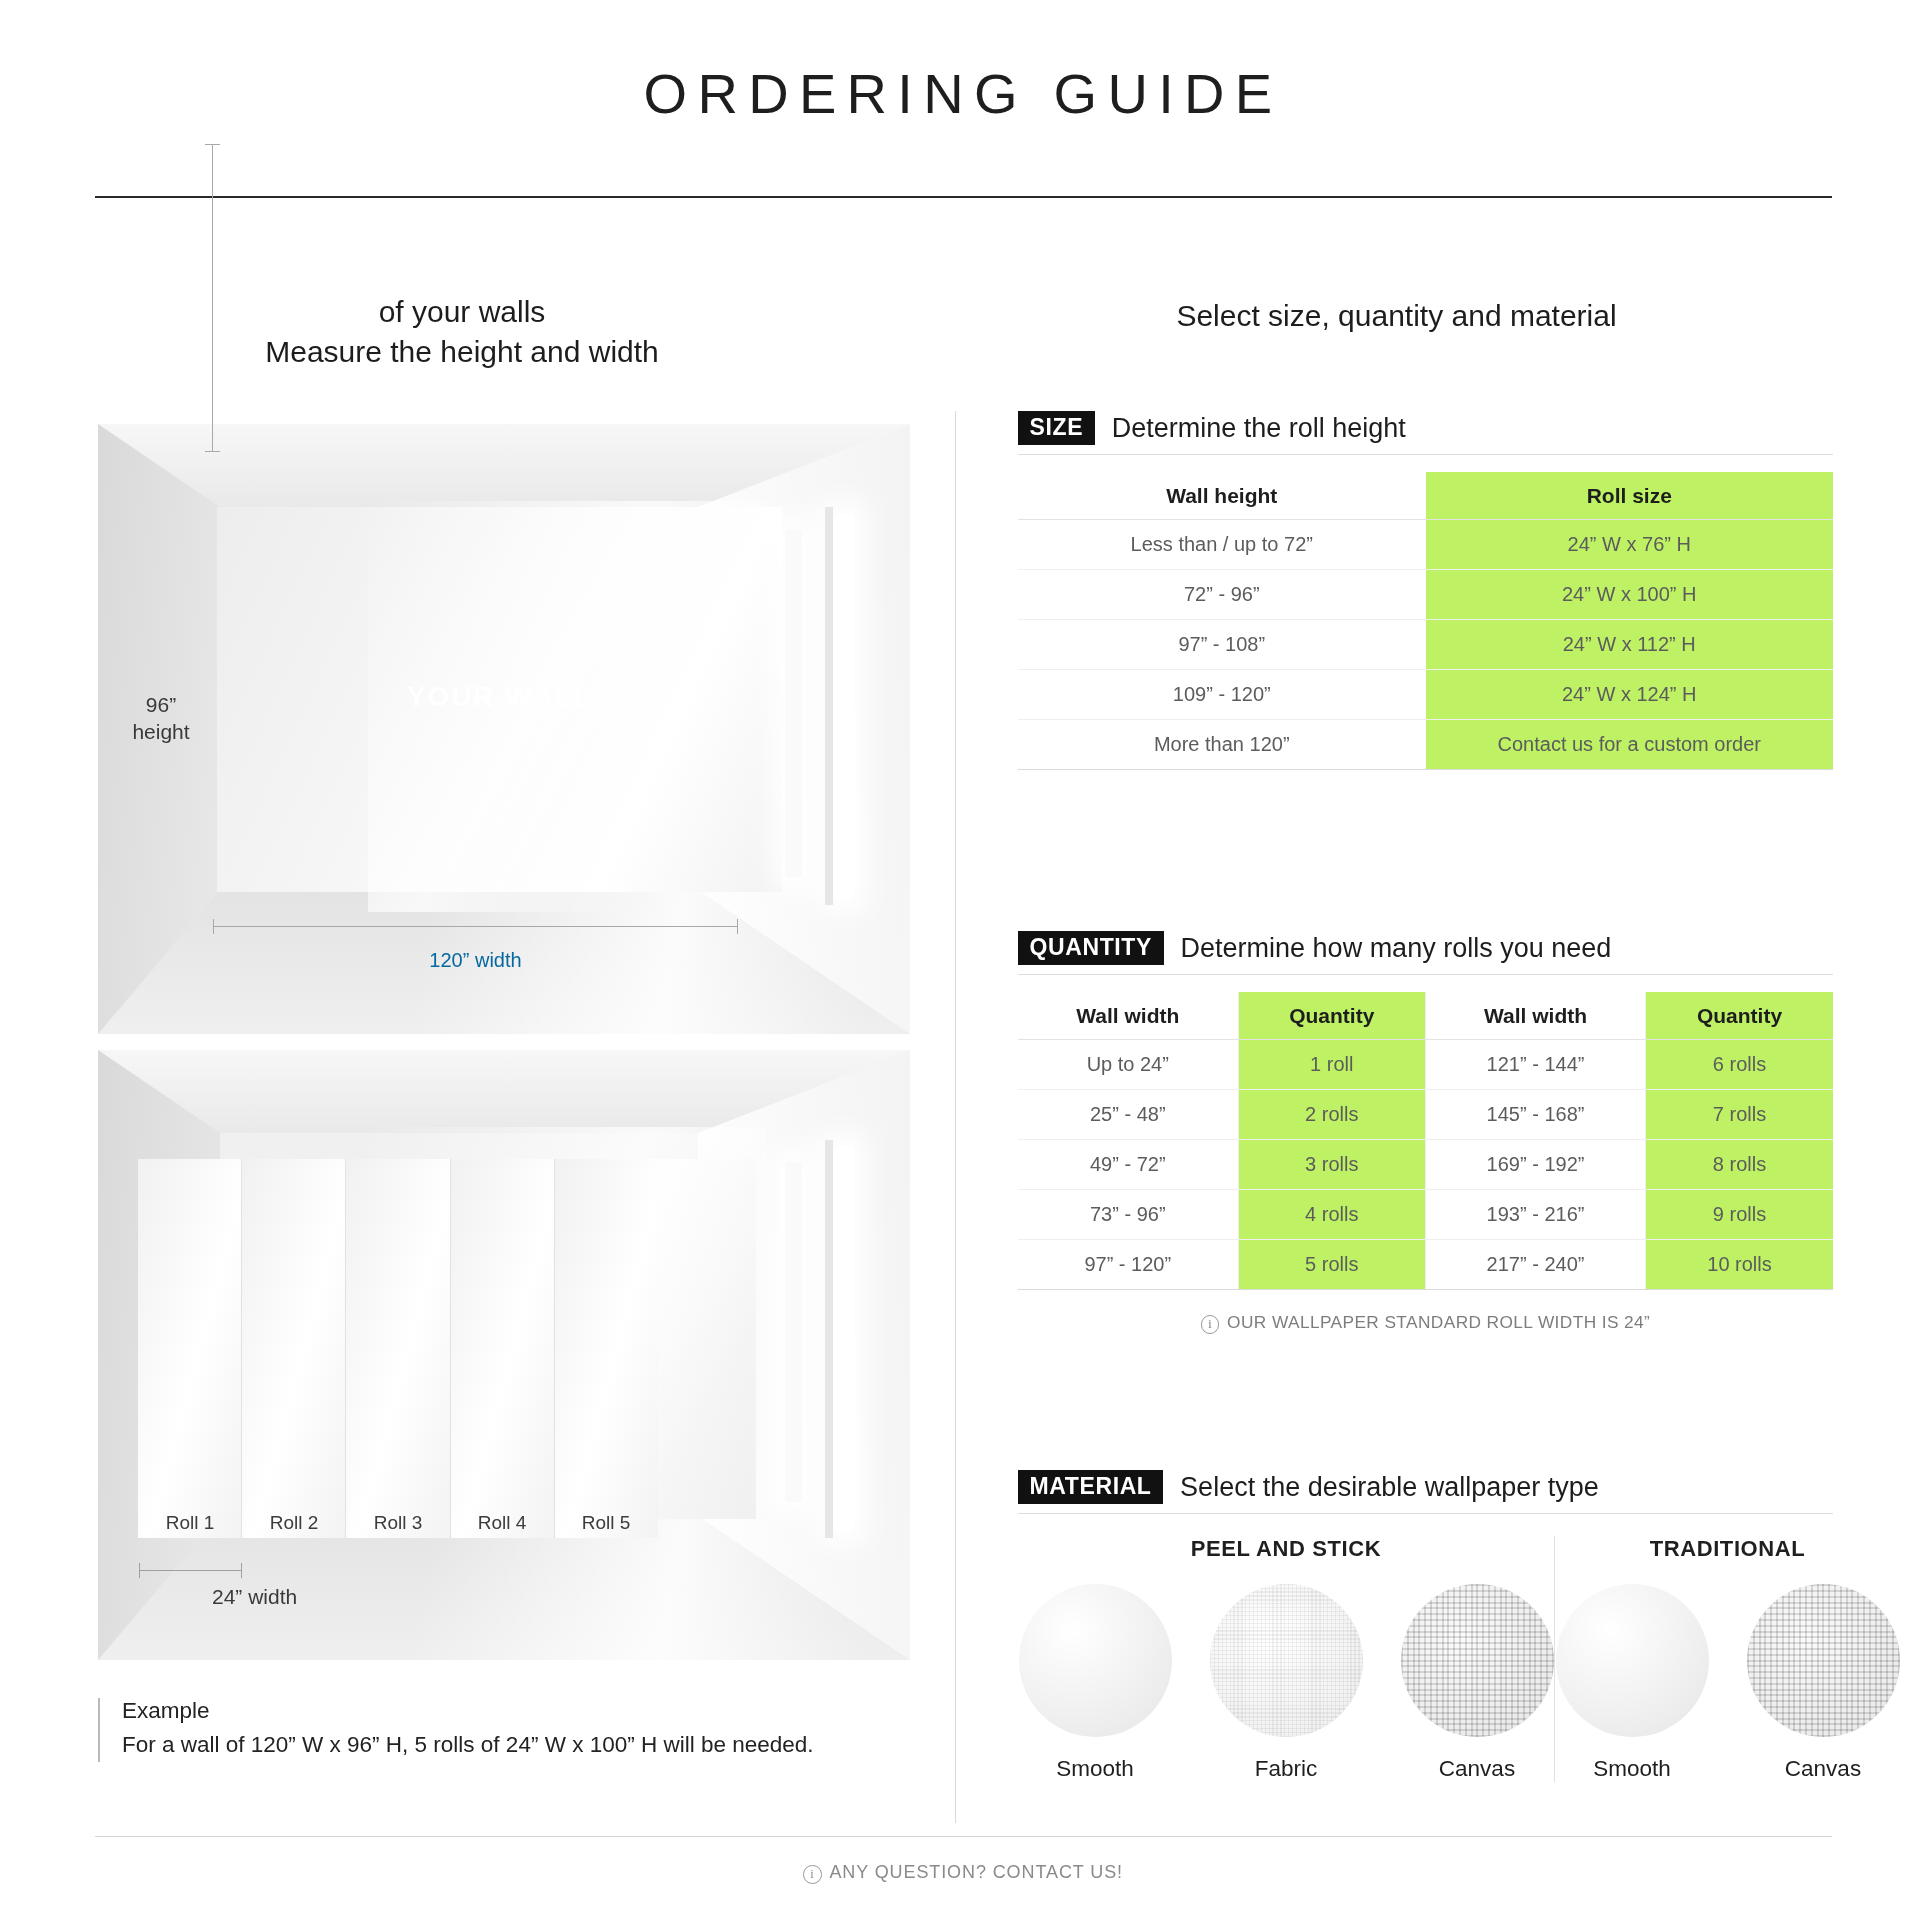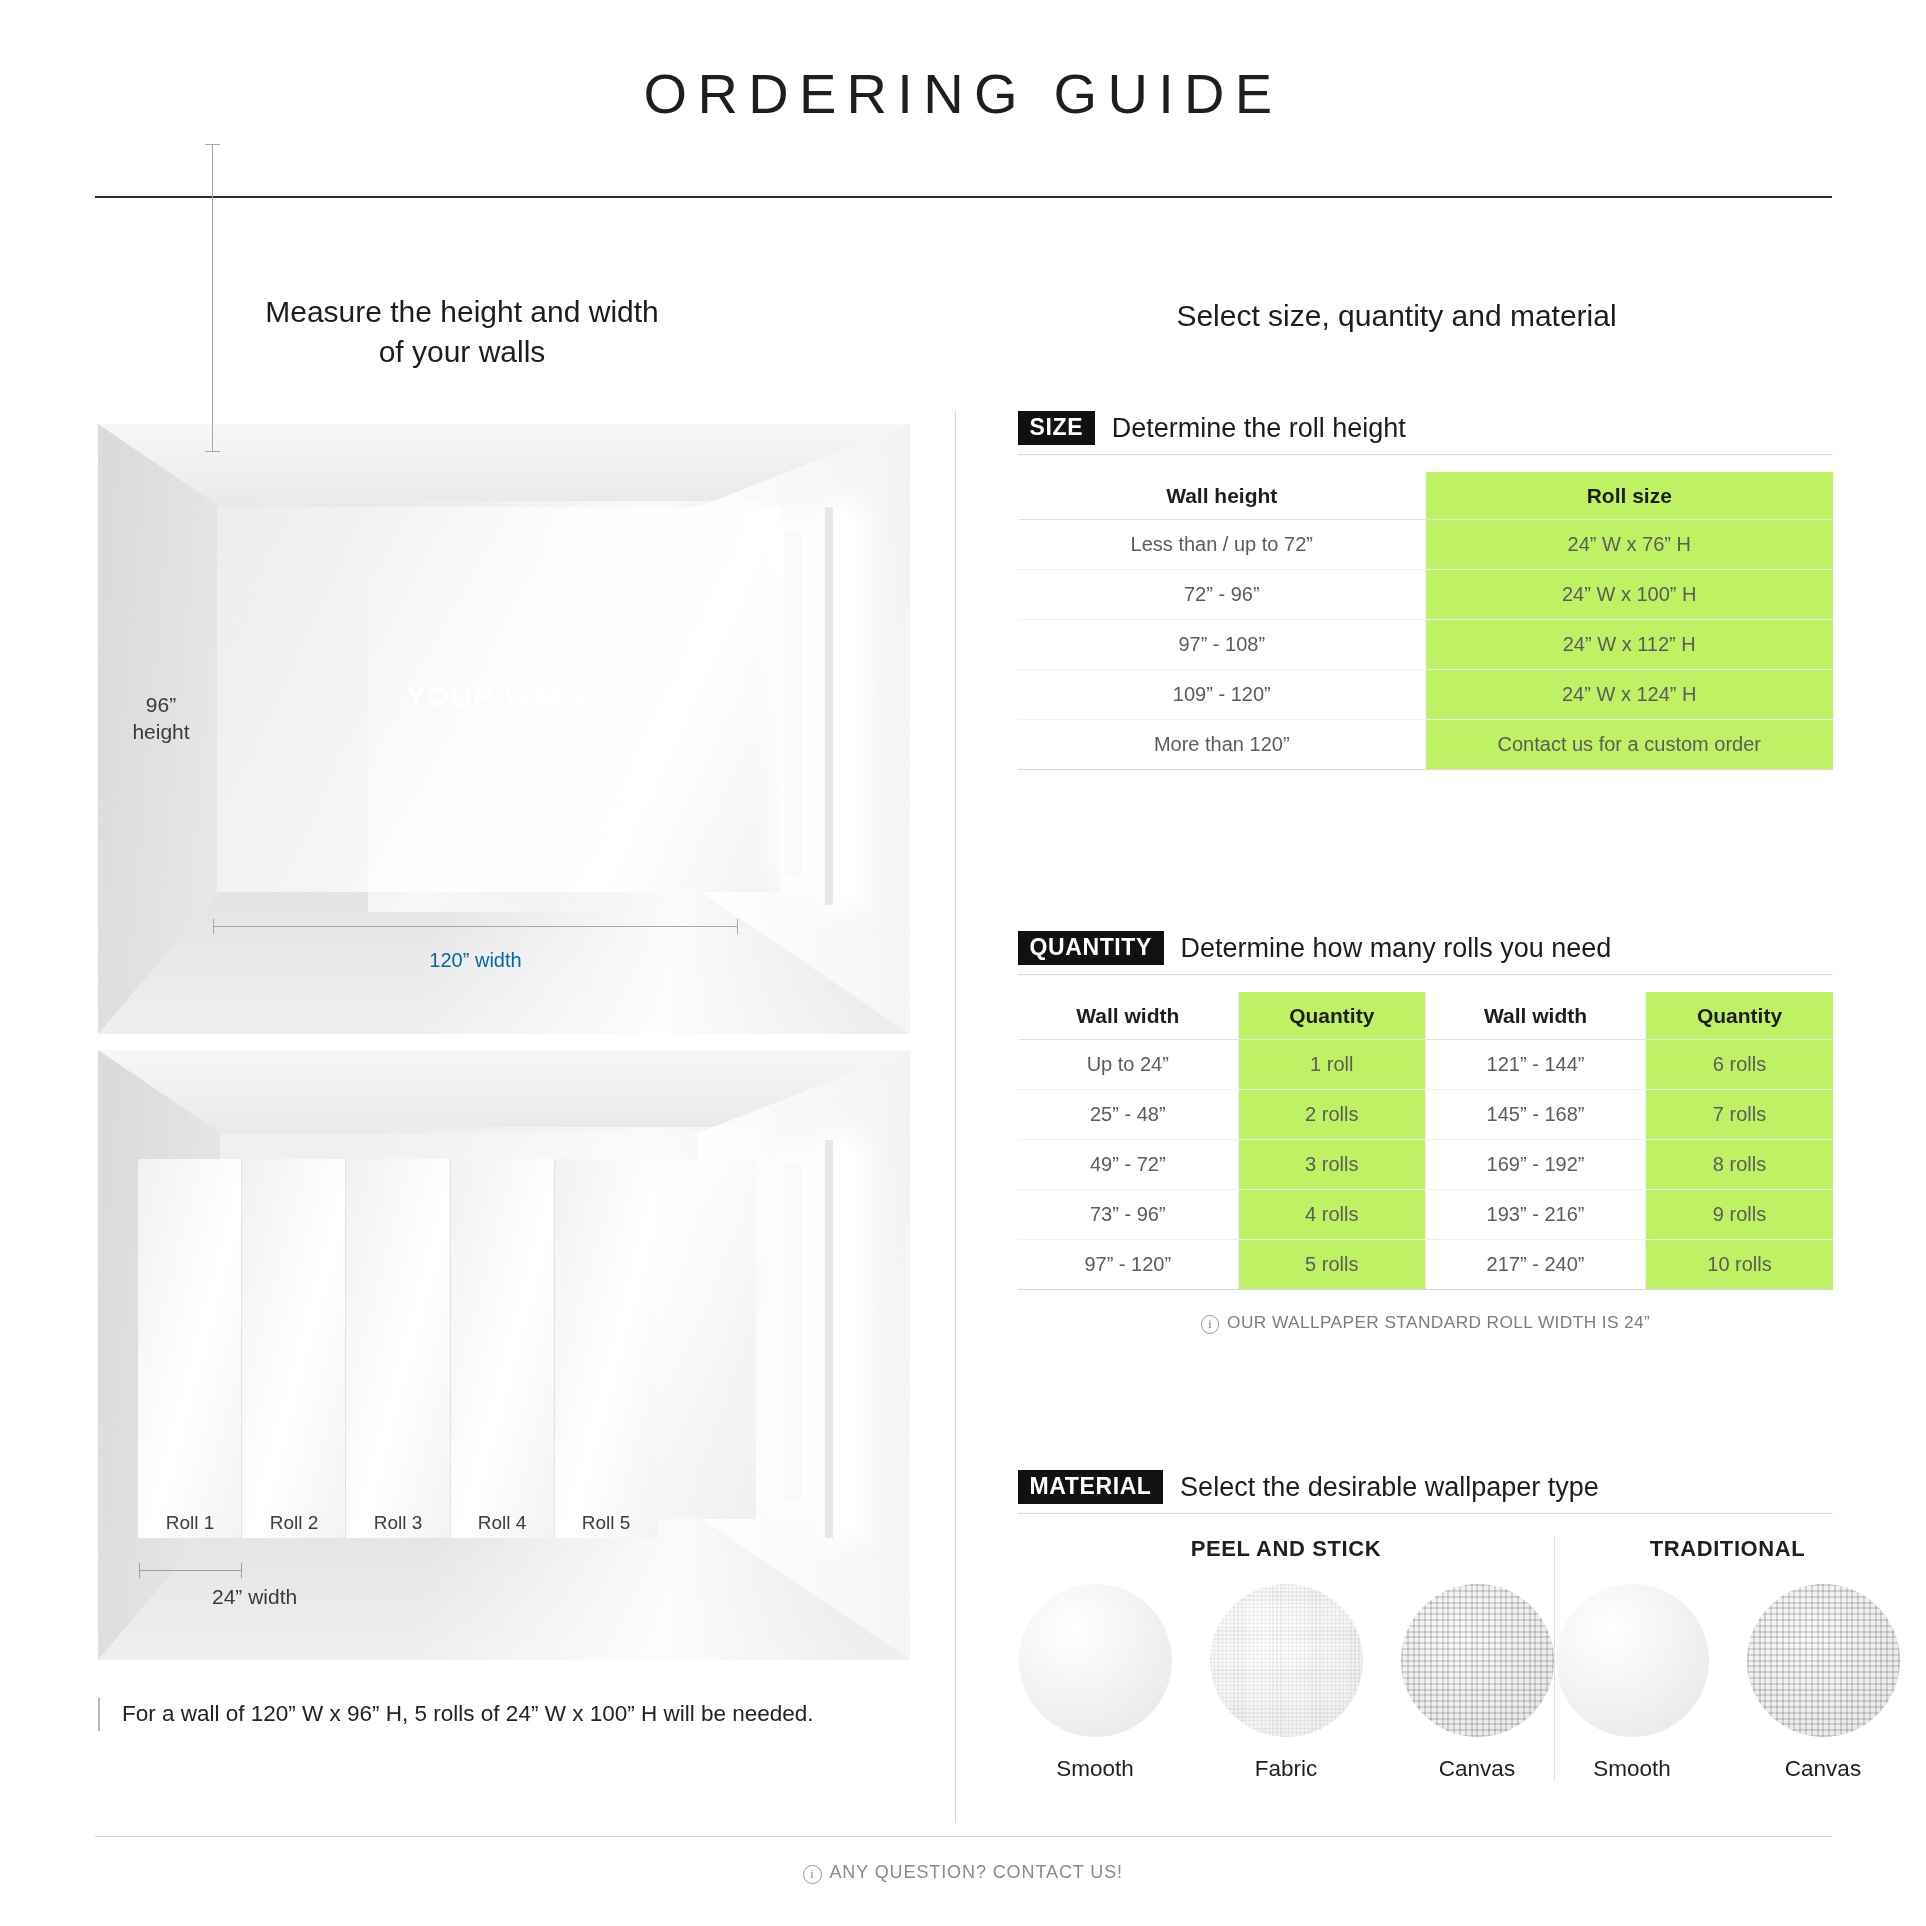--- a/index.html
+++ b/index.html
@@ -243,22 +243,22 @@
 </style>
 </head>
 <body>
 
 <div class="page">
 
   <div class="title">ORDERING GUIDE</div>
   <div class="top-rule"></div>
 
   <div class="col-head-left">
+    <div>of your walls</div>
     <div>Measure the height and width</div>
-    <div>of your walls</div>
   </div>
 
   <div class="col-head-right">Select size, quantity and material</div>
 
   <div class="mid-divider"></div>
 
   <div class="room room-1">
     <div class="ceiling"></div>
     <div class="floor"></div>
     <div class="leftwall"></div>
@@ -300,20 +300,21 @@
     <div>Roll 1</div>
     <div>Roll 2</div>
     <div>Roll 3</div>
     <div>Roll 4</div>
     <div>Roll 5</div>
   </div>
   <div class="dim-h2"></div>
   <div class="dim-h2-label">24” width</div>
 
   <div class="example">
+    <div class="ex-title">Example</div>
     <div class="ex-body">For a wall of 120” W x 96” H, 5 rolls of 24” W x 100” H will be needed.</div>
   </div>
 
   <div class="sec" style="top:411px;">
     <div class="sec-head">
       <span class="tag">SIZE</span>
       <span class="sec-title">Determine the roll height</span>
     </div>
     <table class="grid">
       <thead>

